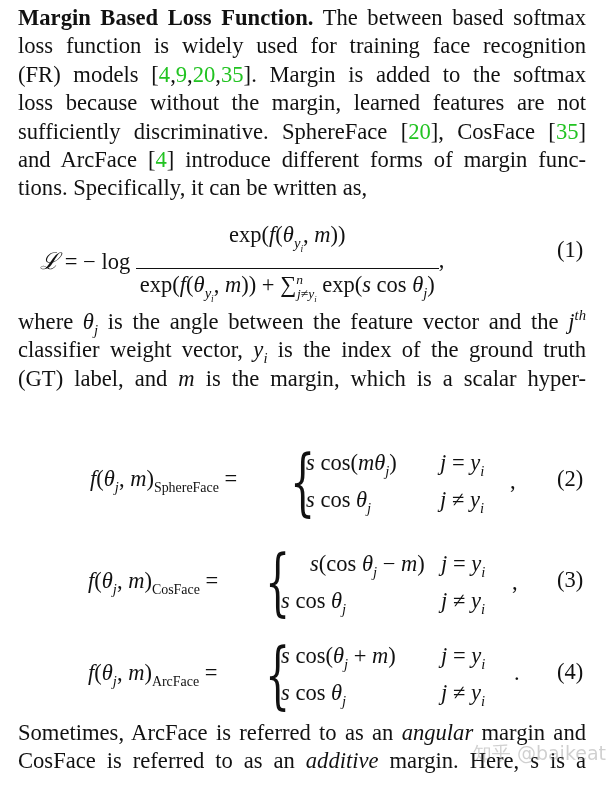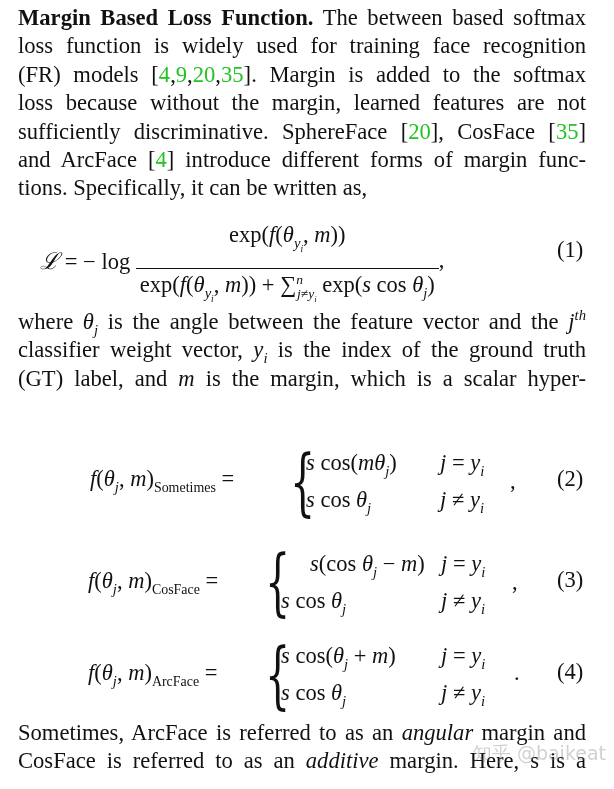--- a/index.html
+++ b/index.html
@@ -49,21 +49,21 @@
 </div>
 <span class="eqnum" style="left:557px; top:237px;">(1)</span>
 
 <div class="para" style="top:308px;">
   <span class="line">where <i>θ<sub>j</sub></i> is the angle between the feature vector and the <i>j</i><sup><i>th</i></sup></span>
   <span class="line">classifier weight vector, <i>y<sub>i</sub></i> is the index of the ground truth</span>
   <span class="line">(GT) label, and <i>m</i> is the margin, which is a scalar hyper-</span>
 </div>
 
 <div>
-  <span class="cell" style="left:90px; top:466px;"><i>f</i>(<i>θ<sub>j</sub></i>, <i>m</i>)<sub class="rm" style="font-size:62%;">Sometimes</sub> =</span>
+  <span class="cell" style="left:90px; top:466px;"><i>f</i>(<i>θ<sub>j</sub></i>, <i>m</i>)<sub class="rm" style="font-size:62%;">SphereFace</sub> =</span>
   <span class="brace" style="left:290px; top:440px; font-size:72px; transform:scaleX(0.55); transform-origin:left;">{</span>
   <span class="cell" style="left:306px; top:450px;"><i>s</i> cos(<i>mθ<sub>j</sub></i>)</span>
   <span class="cell" style="left:440px; top:450px;"><i>j</i> = <i>y<sub>i</sub></i></span>
   <span class="cell" style="left:306px; top:487px;"><i>s</i> cos <i>θ<sub>j</sub></i></span>
   <span class="cell" style="left:440px; top:487px;"><i>j</i> ≠ <i>y<sub>i</sub></i></span>
   <span class="cell" style="left:510px; top:468px;">,</span>
   <span class="eqnum" style="left:557px; top:466px;">(2)</span>
 </div>
 
 <div>

